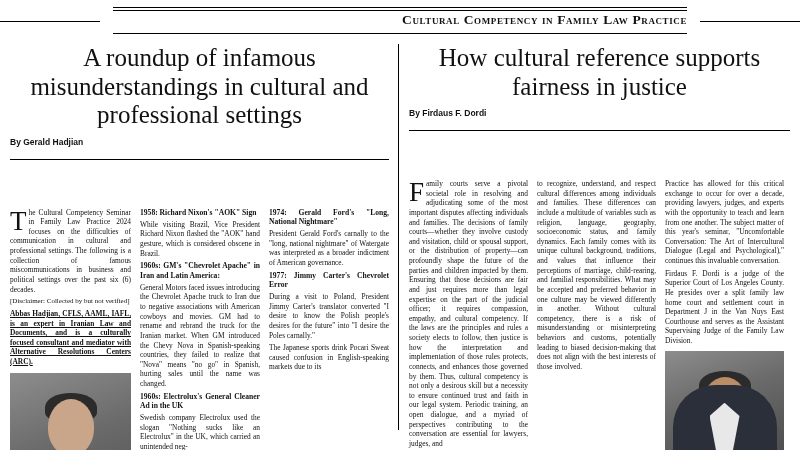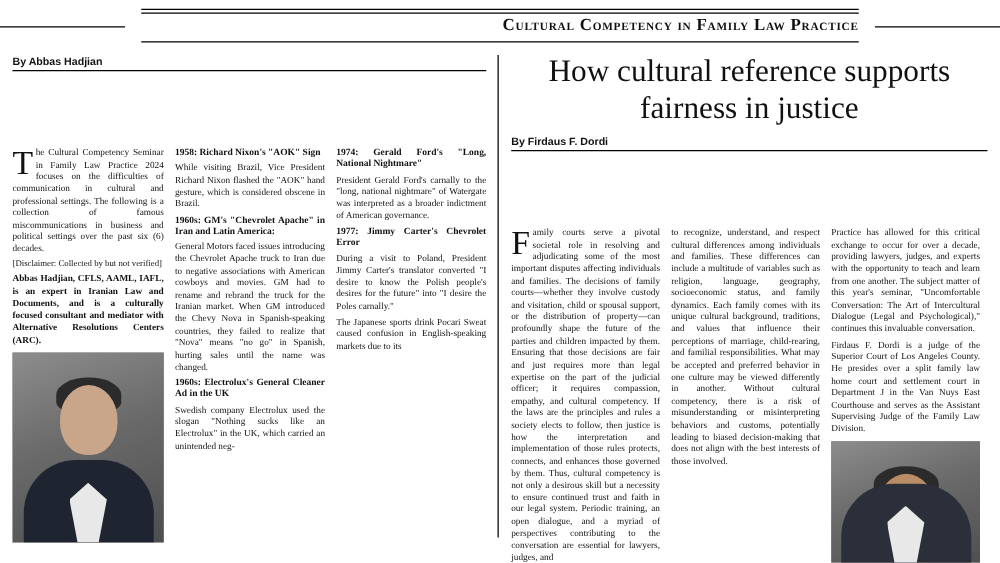--- a/index.html
+++ b/index.html
@@ -82,22 +82,22 @@
     font-family: "Liberation Serif", serif;
   }
   .headline.left { padding: 0 2px; }
   .headline.right { padding: 0 10px; }
 
   .byline {
     font-size: 8.5px;
     font-weight: bold;
     font-family: "Liberation Sans", sans-serif;
     border-bottom: 0.8px solid #000;
-    padding-bottom: 2px;
-    margin-bottom: 16px;
+    padding-bottom: 12px;
+    margin-bottom: 4px;
   }
 
   .cols {
     display: flex;
     gap: 9px;
   }
   .col {
     font-size: 7.4px;
     line-height: 1.3;
     text-align: justify;
@@ -120,20 +120,21 @@
     font-size: 7px;
     line-height: 1.25;
     margin: 3px 0 4px 0;
   }
   .bio {
     font-weight: bold;
     font-size: 7.4px;
     line-height: 1.3;
     margin: 4px 0 4px 0;
     text-align: justify;
+    text-decoration: underline;
   }
   .bio-italic {
     font-size: 7.4px;
     line-height: 1.3;
     text-align: justify;
     margin: 3px 0 0 0;
   }
 
   
   .dropcap::first-letter {
@@ -214,21 +215,22 @@
   <div class="masthead">
     <div class="rule-top"></div>
     <div class="masthead-sides ms-left"></div>
     <div class="masthead-sides ms-right"></div>
     <div class="masthead-title">Cultural Competency in Family Law Practice</div>
   </div>
 
   <div class="split">
 
     <div class="side-left">
-      <div class="byline">By Abbas Hadjian</div>
+      <h1 class="headline left">A roundup of infamous misunderstandings in cultural and professional settings</h1>
+      <div class="byline">By Gerald Hadjian</div>
 
       <div class="cols">
 
         <div class="col">
           <p class="dropcap">The Cultural Competency Seminar in Family Law Practice 2024 focuses on the difficulties of communication in cultural and professional settings. The following is a collection of famous miscommunications in business and political settings over the past six (6) decades.</p>
           <p class="small-note">[Disclaimer: Collected by but not verified]</p>
           <p class="bio">Abbas Hadjian, CFLS, AAML, IAFL, is an expert in Iranian Law and Documents, and is a culturally focused consultant and mediator with Alternative Resolutions Centers (ARC).</p>
           <div class="portrait">
             <div class="bg"></div>
             <div class="hair"></div>

